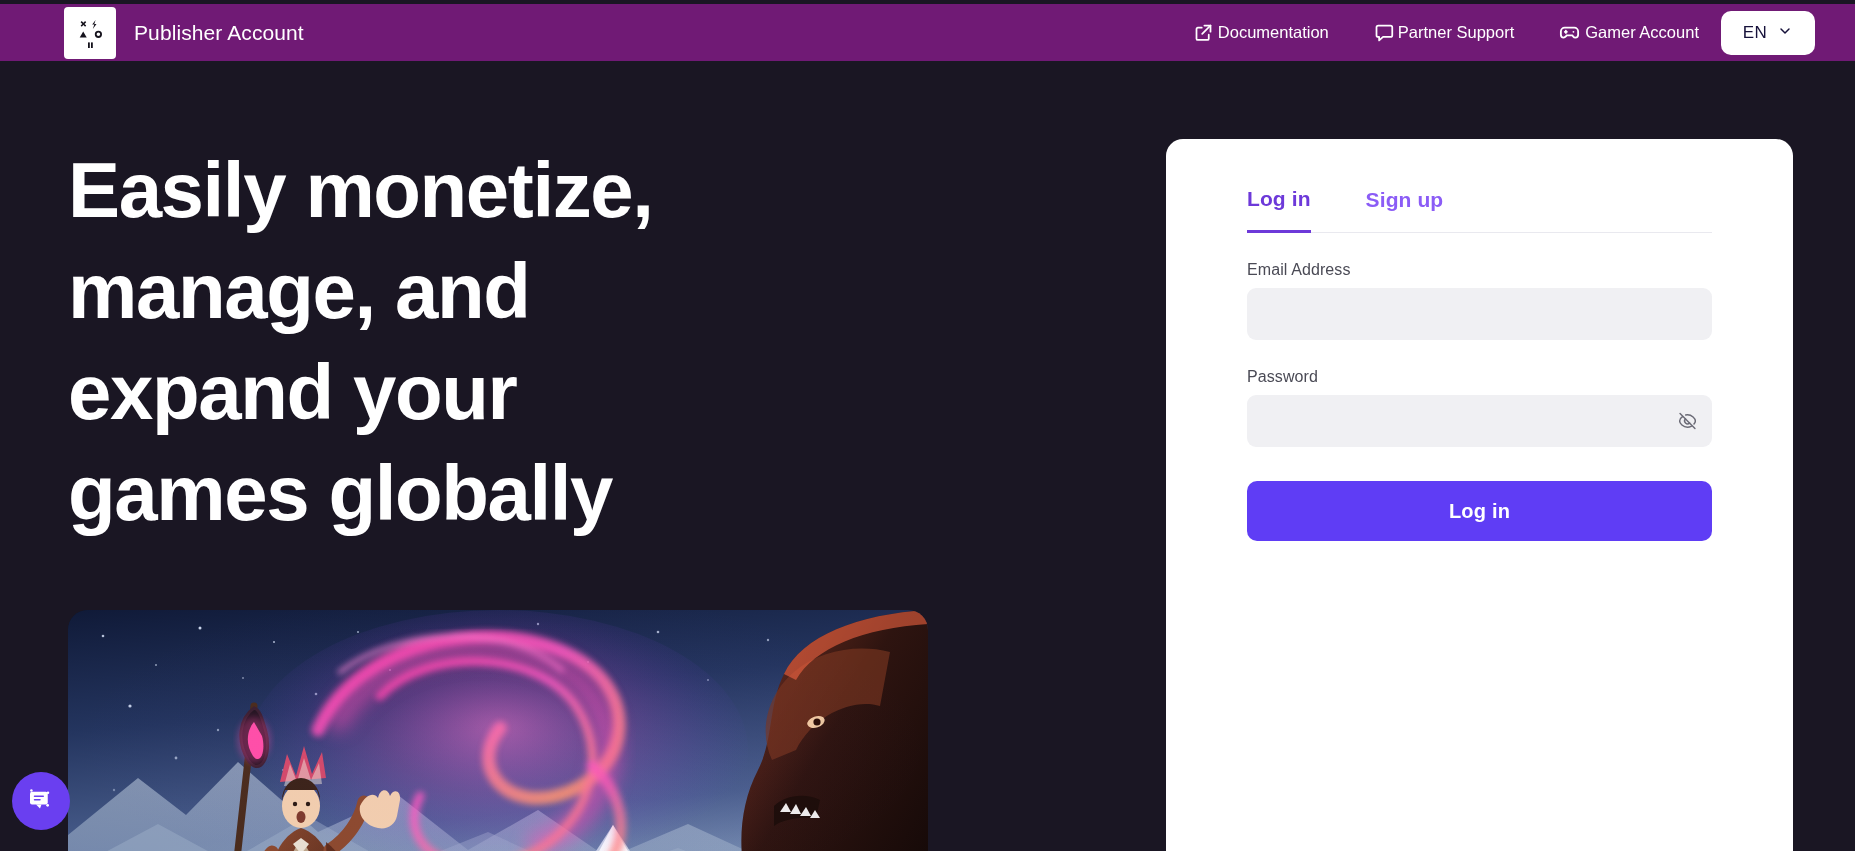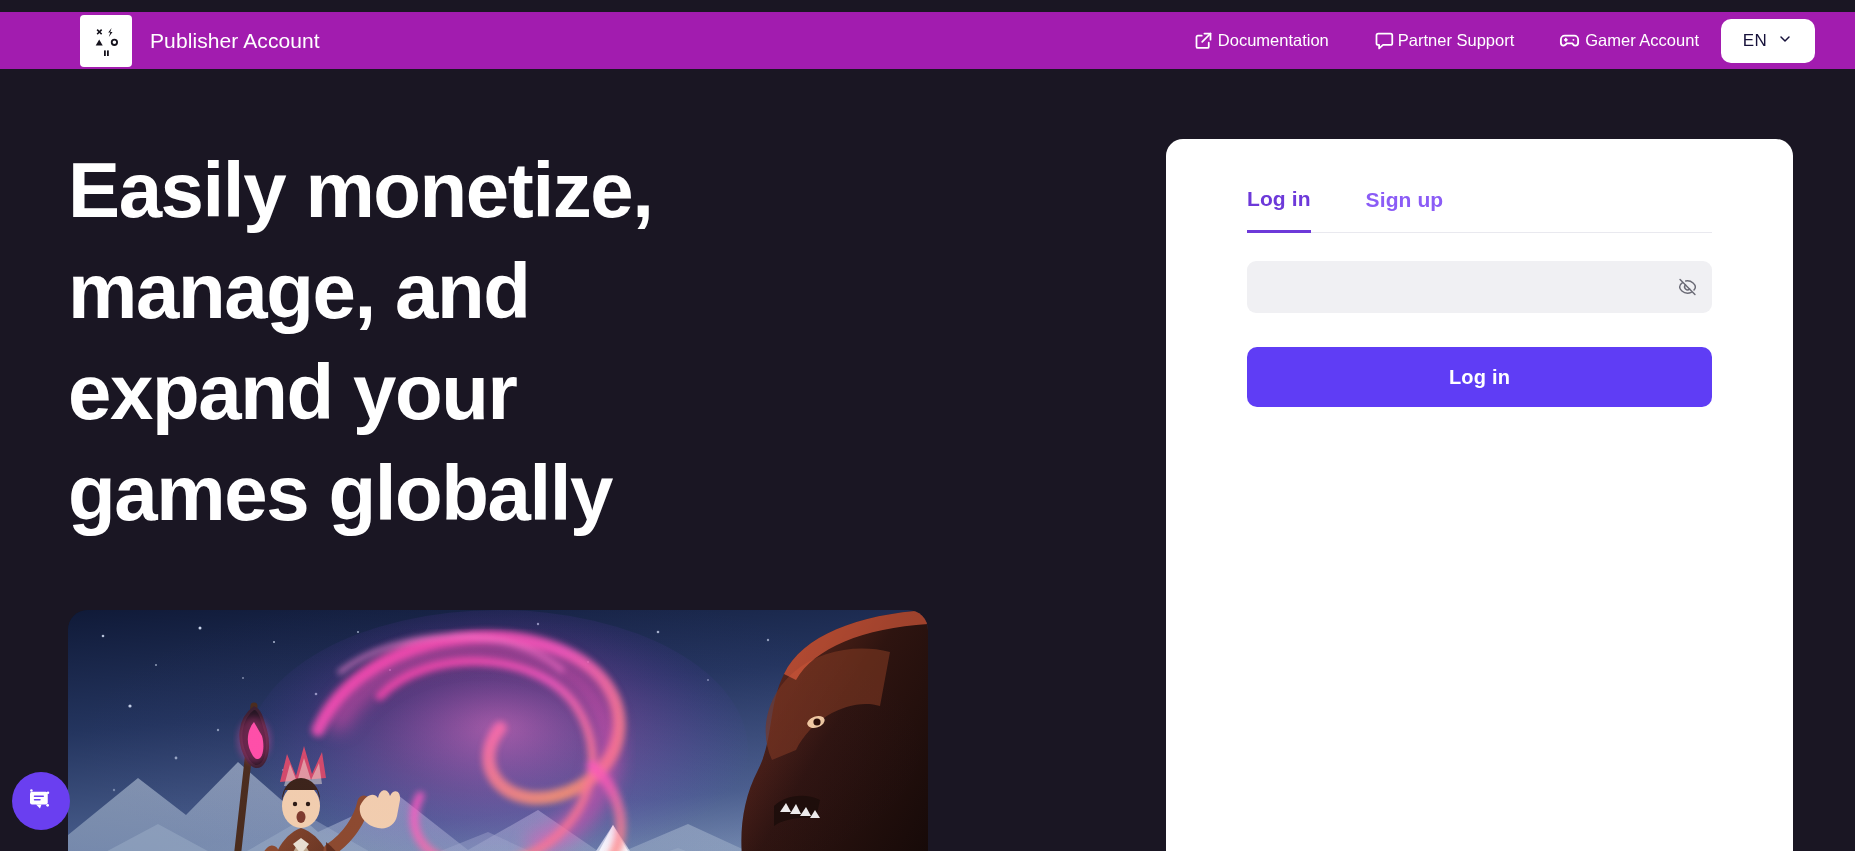--- a/index.html
+++ b/index.html
@@ -14,28 +14,27 @@
   body {
     background: #1a1623;
     font-family: "Liberation Sans", sans-serif;
     -webkit-font-smoothing: antialiased;
     position: relative;
   }
 
   
   .header {
     position: absolute;
-    top: 12px; left: 0;
+    top: 4px; left: 0;
     width: 1855px;
     height: 57px;
-    background: #a21caf;
+    background: #701a75;
     display: flex;
     align-items: center;
     z-index: 20;
-    padding-left: 16px;
   }
 
   .brand {
     display: flex;
     align-items: center;
     gap: 18px;
     margin-left: 64px;
   }
 
   .logo-mark {
@@ -458,22 +457,29 @@
 </div>
 
 <section class="login-card">
 
 
   <div class="tabs">
     <button class="tab active">Log in</button>
     <button class="tab">Sign up</button>
   </div>
 
-
   <div class="field">
+    <label class="field-label">Email Address</label>
+    <div class="input-wrap">
+      <input class="text-input" type="email" value="" style="">
+    </div>
+  </div>
+
+  <div class="field">
+    <label class="field-label">Password</label>
     <div class="input-wrap">
       <input class="text-input" type="password" value="" style="">
       <button class="eye-toggle">
         <svg width="21" height="21" viewBox="0 0 24 24" fill="none" stroke="#6b6b76" stroke-width="1.7" stroke-linecap="round" stroke-linejoin="round" aria-hidden="true">
           <path d="M9.9 5.1A9.9 9.9 0 0 1 12 4.9c5 0 9 4.4 9 7.1 0 1-.6 2.2-1.6 3.4"></path>
           <path d="M6.3 7.1C3.9 8.6 3 10.9 3 12c0 2.7 4 7.1 9 7.1 1.6 0 3-.4 4.3-1"></path>
           <path d="M9.6 9.6a3.4 3.4 0 0 0 4.8 4.8"></path>
           <path d="M3.5 3.5l17 17"></path>
         </svg>
       </button>

